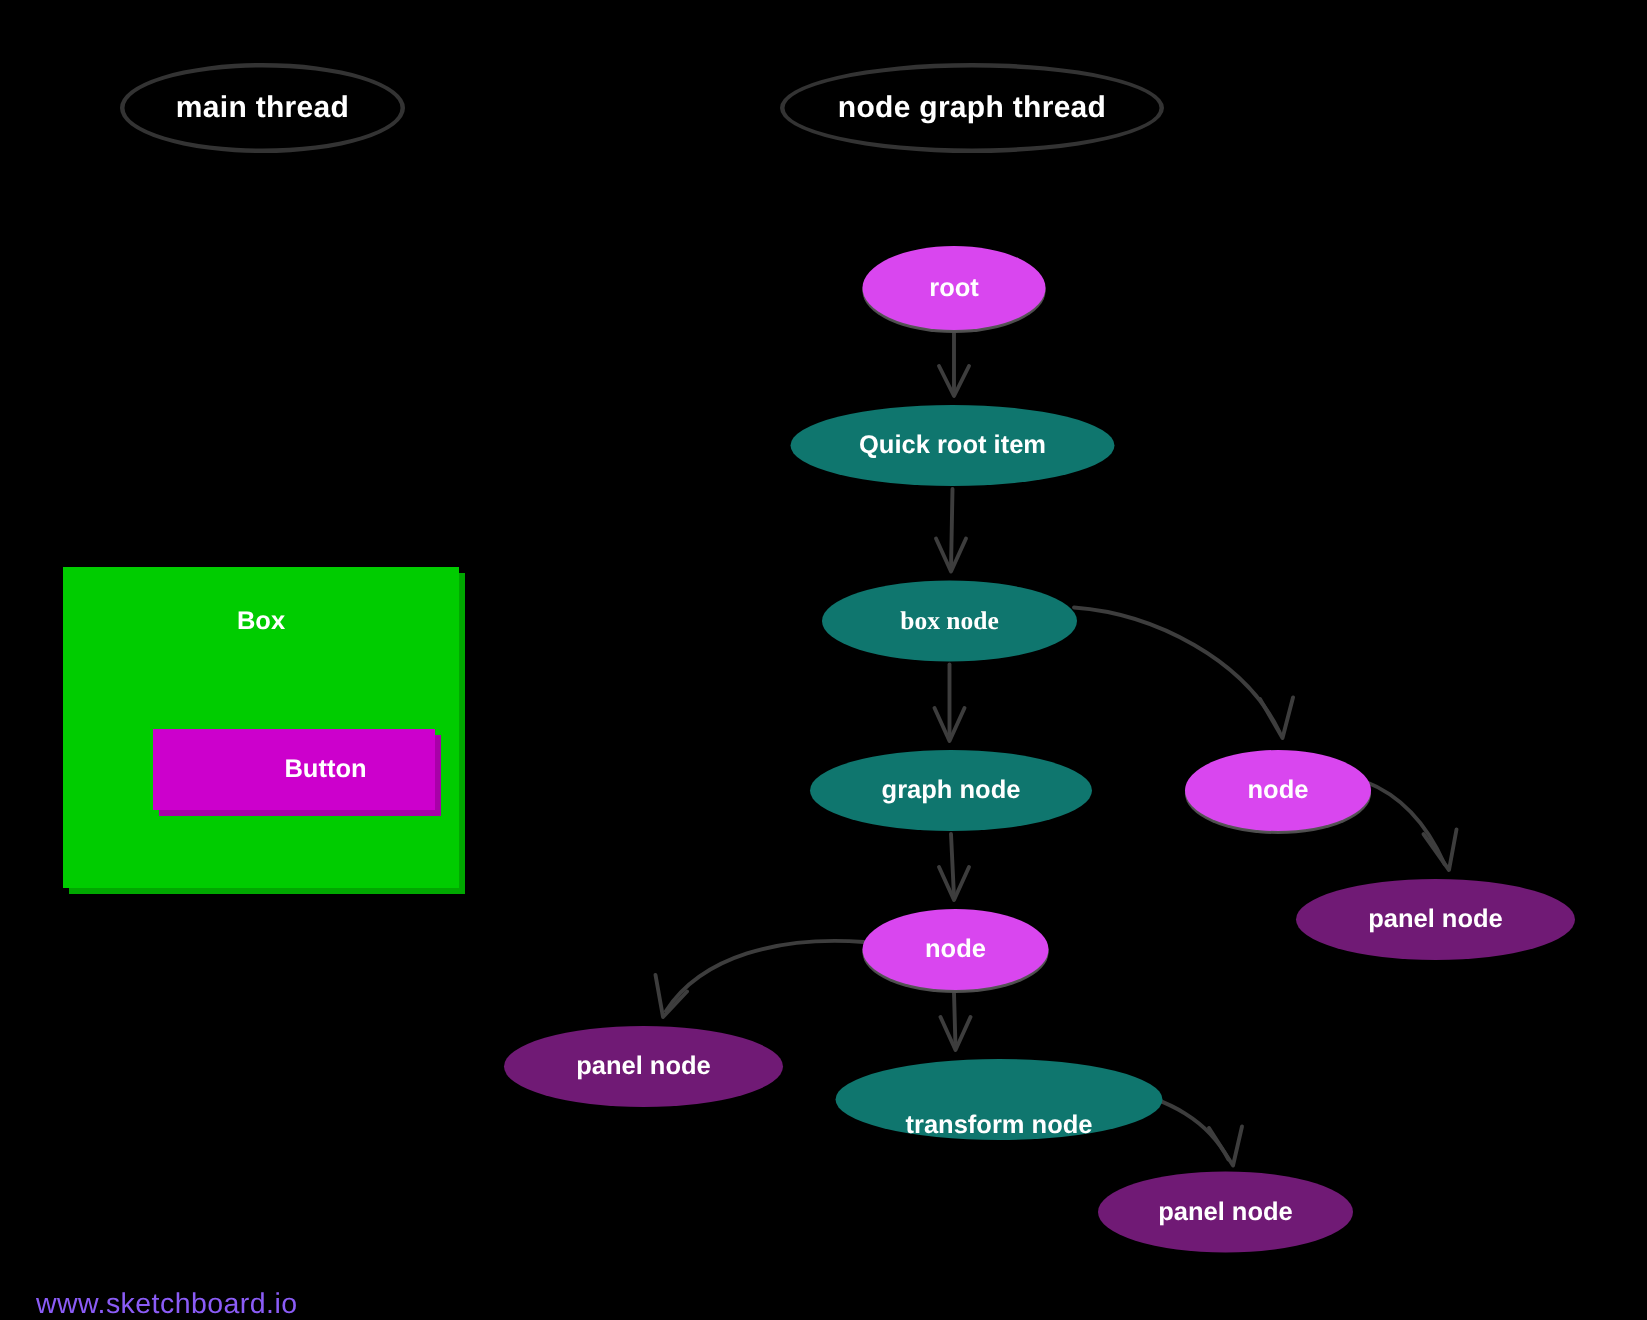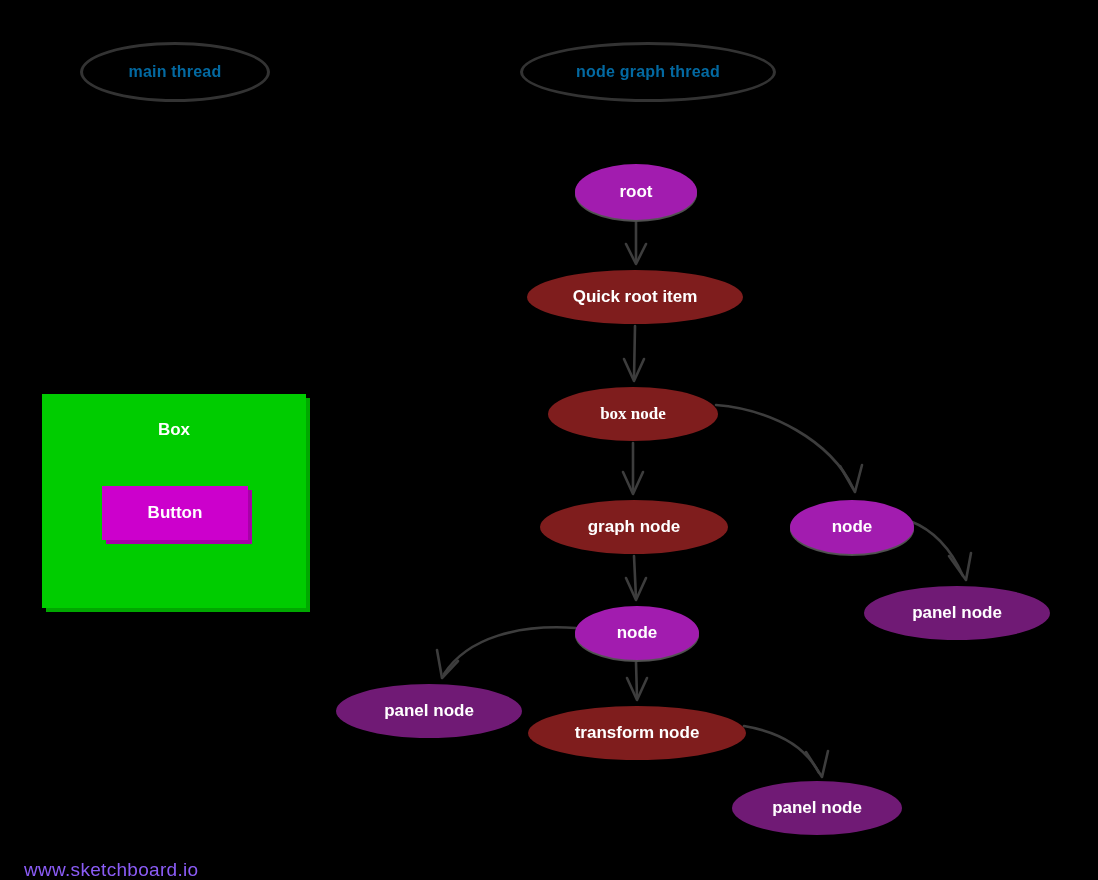--- a/index.html
+++ b/index.html
@@ -23,42 +23,42 @@
   }
   
   .lane {
     position: absolute;
     border: 3px solid #333333;
     border-radius: 50%;
     box-sizing: border-box;
     display: flex;
     align-items: center;
     justify-content: center;
-    color: #0369a1;
-    font-weight: bold;
-    font-size: 16px;
+    color: #ffffff;
+    font-weight: bold;
+    font-size: 20px;
     letter-spacing: 0.2px;
     background: transparent;
   }
   
   .node {
     position: absolute;
     border-radius: 50%;
     box-sizing: border-box;
     display: flex;
     align-items: center;
     justify-content: center;
     color: #ffffff;
     font-weight: bold;
     font-size: 17px;
     text-align: center;
     line-height: 1.1;
   }
-  .node.gray  { background: #a21caf; box-shadow: 0 1px 0 0 #555555, 0 2px 0 0 #4e4e4e; }
-  .node.blue  { background: #7f1d1d; }
+  .node.gray  { background: #d946ef; box-shadow: 0 1px 0 0 #555555, 0 2px 0 0 #4e4e4e; }
+  .node.blue  { background: #0f766e; }
   .node.red   { background: #701a75; }
 
   
   .ui-box {
     position: absolute;
     background: #00cc00;
     box-shadow: 4px 4px 0 0 #00a800;
   }
   .ui-box-label {
     position: absolute;
@@ -73,20 +73,21 @@
   .ui-button {
     position: absolute;
     background: #cc00cc;
     box-shadow: 4px 4px 0 0 #a800a8;
     display: flex;
     align-items: center;
     justify-content: center;
     color: #ffffff;
     font-weight: bold;
     font-size: 17px;
+    padding-left: 42px;
   }
   
   .watermark {
     position: absolute;
     left: 24px;
     top: 835px;
     color: #8b5cf6;
     font-size: 19px;
     letter-spacing: 0.3px;
     margin-top: 24px;
@@ -148,21 +149,21 @@
 </svg>
 
 <div class="lane" style="left:80px; top:42px; width:190px; height:60px;">
   <span>main thread</span>
 </div>
 
 <div class="lane" style="left:520px; top:42px; width:256px; height:60px;">
   <span>node graph thread</span>
 </div>
 
-<div class="ui-box" style="left:42px; top:394px; width:264px; height:214px;">
+<div class="ui-box" style="left:42px; top:378px; width:264px; height:214px;">
   <div class="ui-box-label">Box</div>
 </div>
 <div class="ui-button" style="left:102px; top:486px; width:146px; height:54px;">
   <span>Button</span>
 </div>
 
 <div class="node gray" style="left:575px; top:164px; width:122px; height:56px;">
   <span>root</span>
 </div>
 
@@ -187,21 +188,21 @@
 </div>
 
 <div class="node gray" style="left:575px; top:606px; width:124px; height:54px;">
   <span>node</span>
 </div>
 
 <div class="node red" style="left:336px; top:684px; width:186px; height:54px;">
   <span>panel node</span>
 </div>
 
-<div class="node blue" style="left:528px; top:706px; width:218px; height:54px;">
+<div class="node blue" style="left:557px; top:706px; width:218px; height:54px;align-items:flex-end;">
   <span>transform node</span>
 </div>
 
 <div class="node red" style="left:732px; top:781px; width:170px; height:54px;">
   <span>panel node</span>
 </div>
 
 <div class="watermark">www.sketchboard.io</div>
 
 </body></html>

